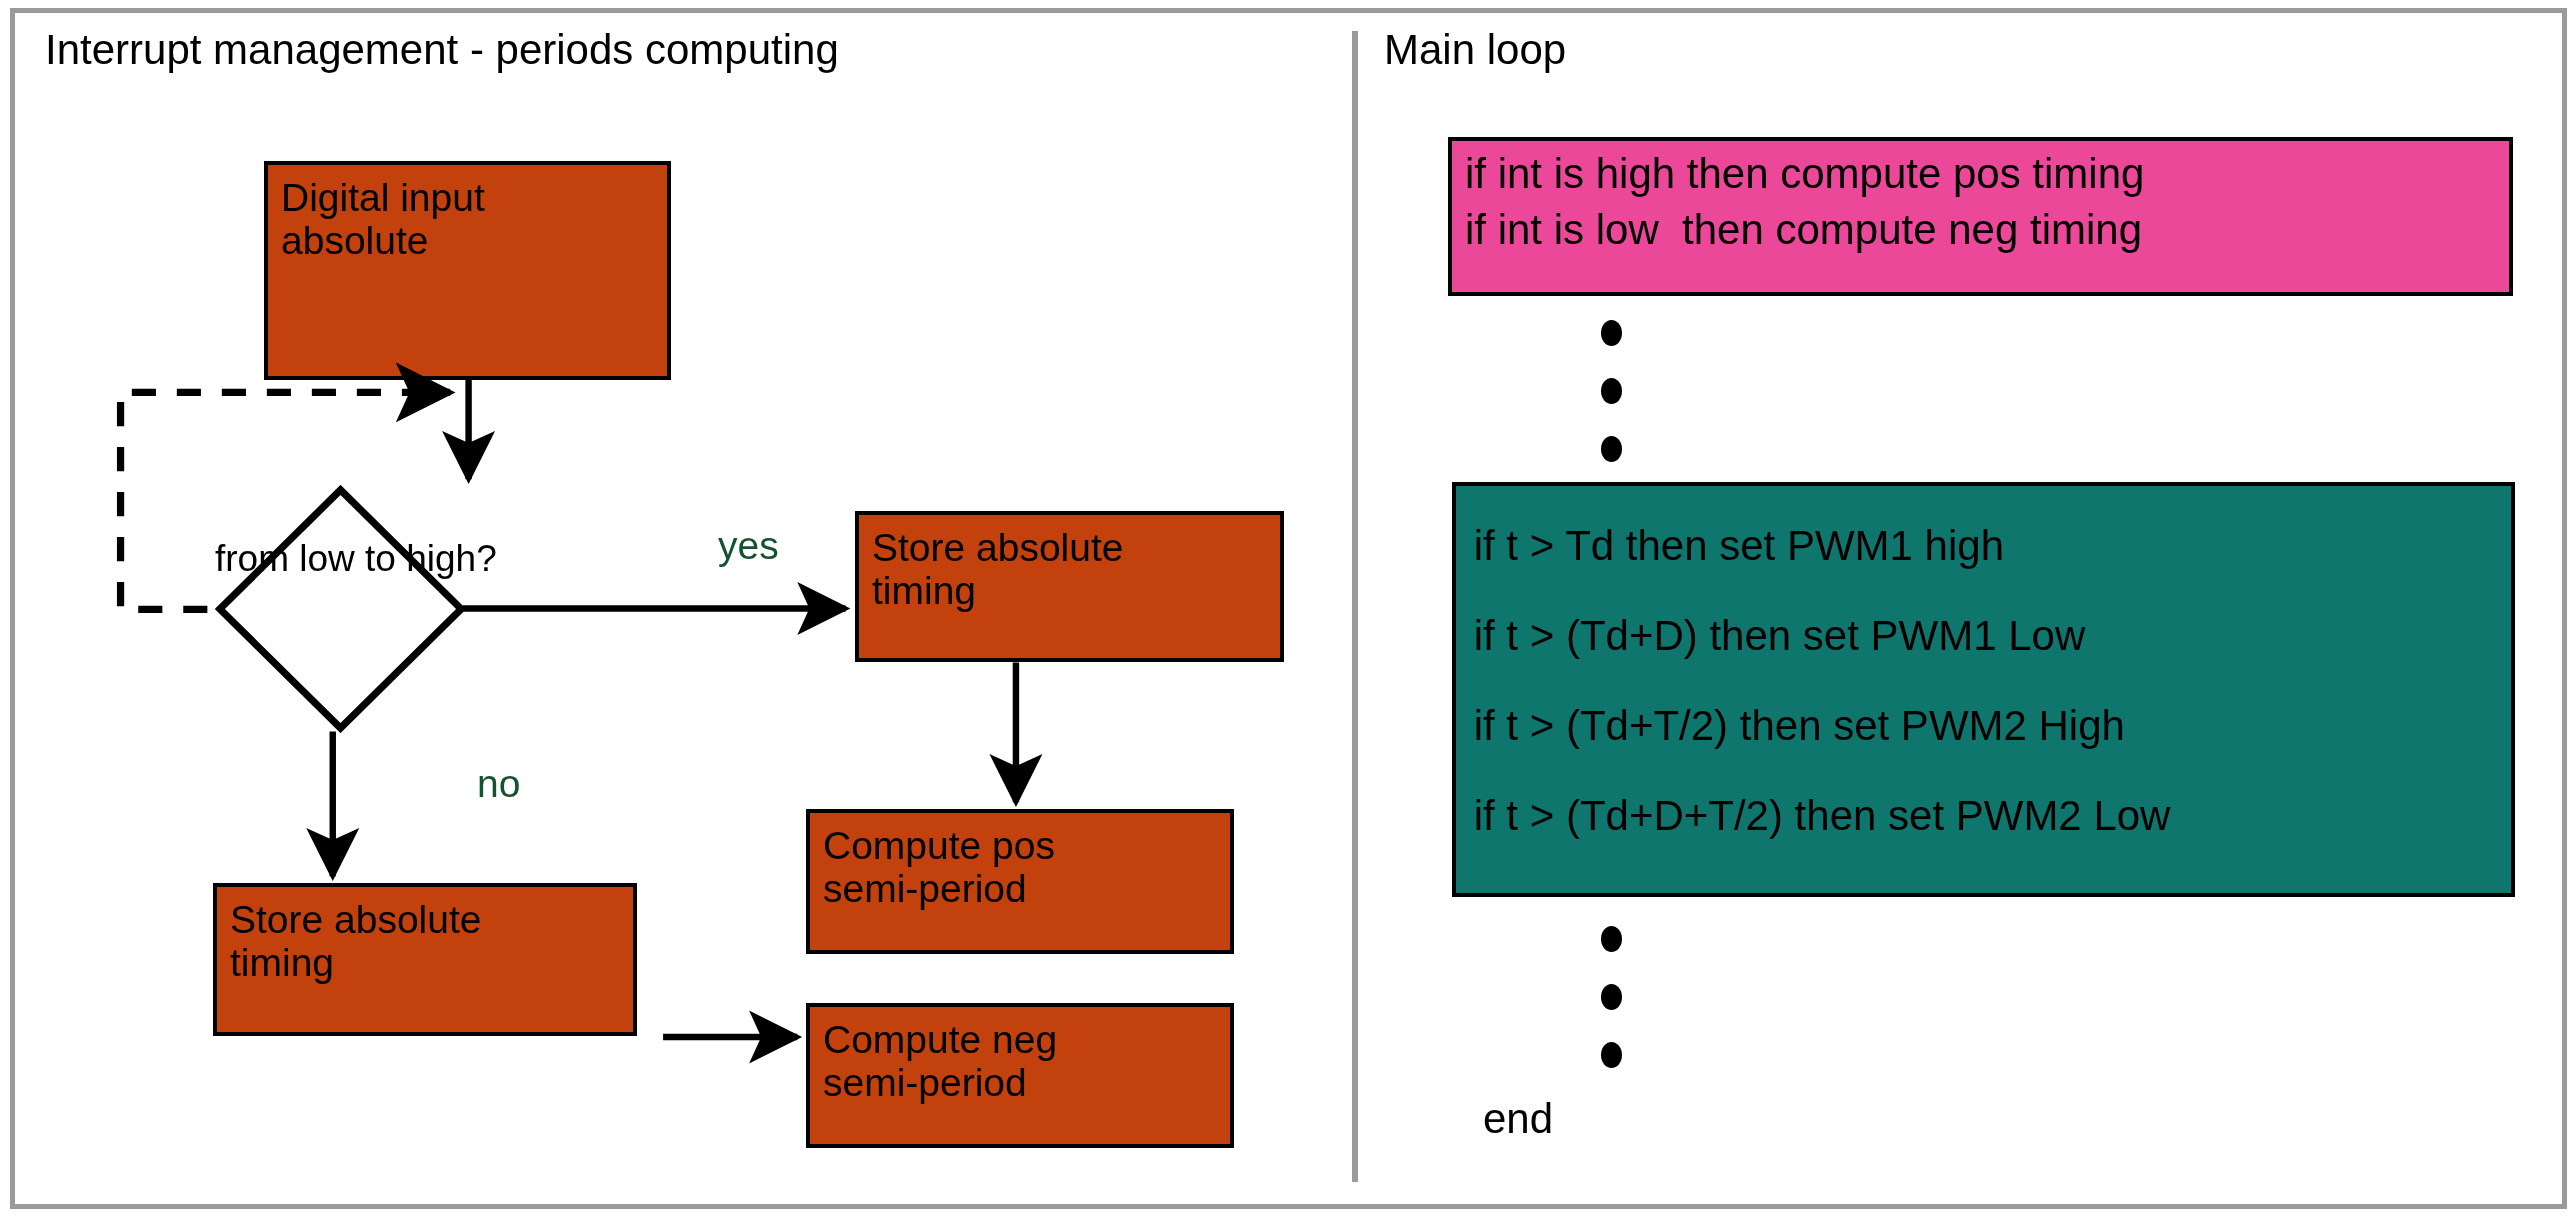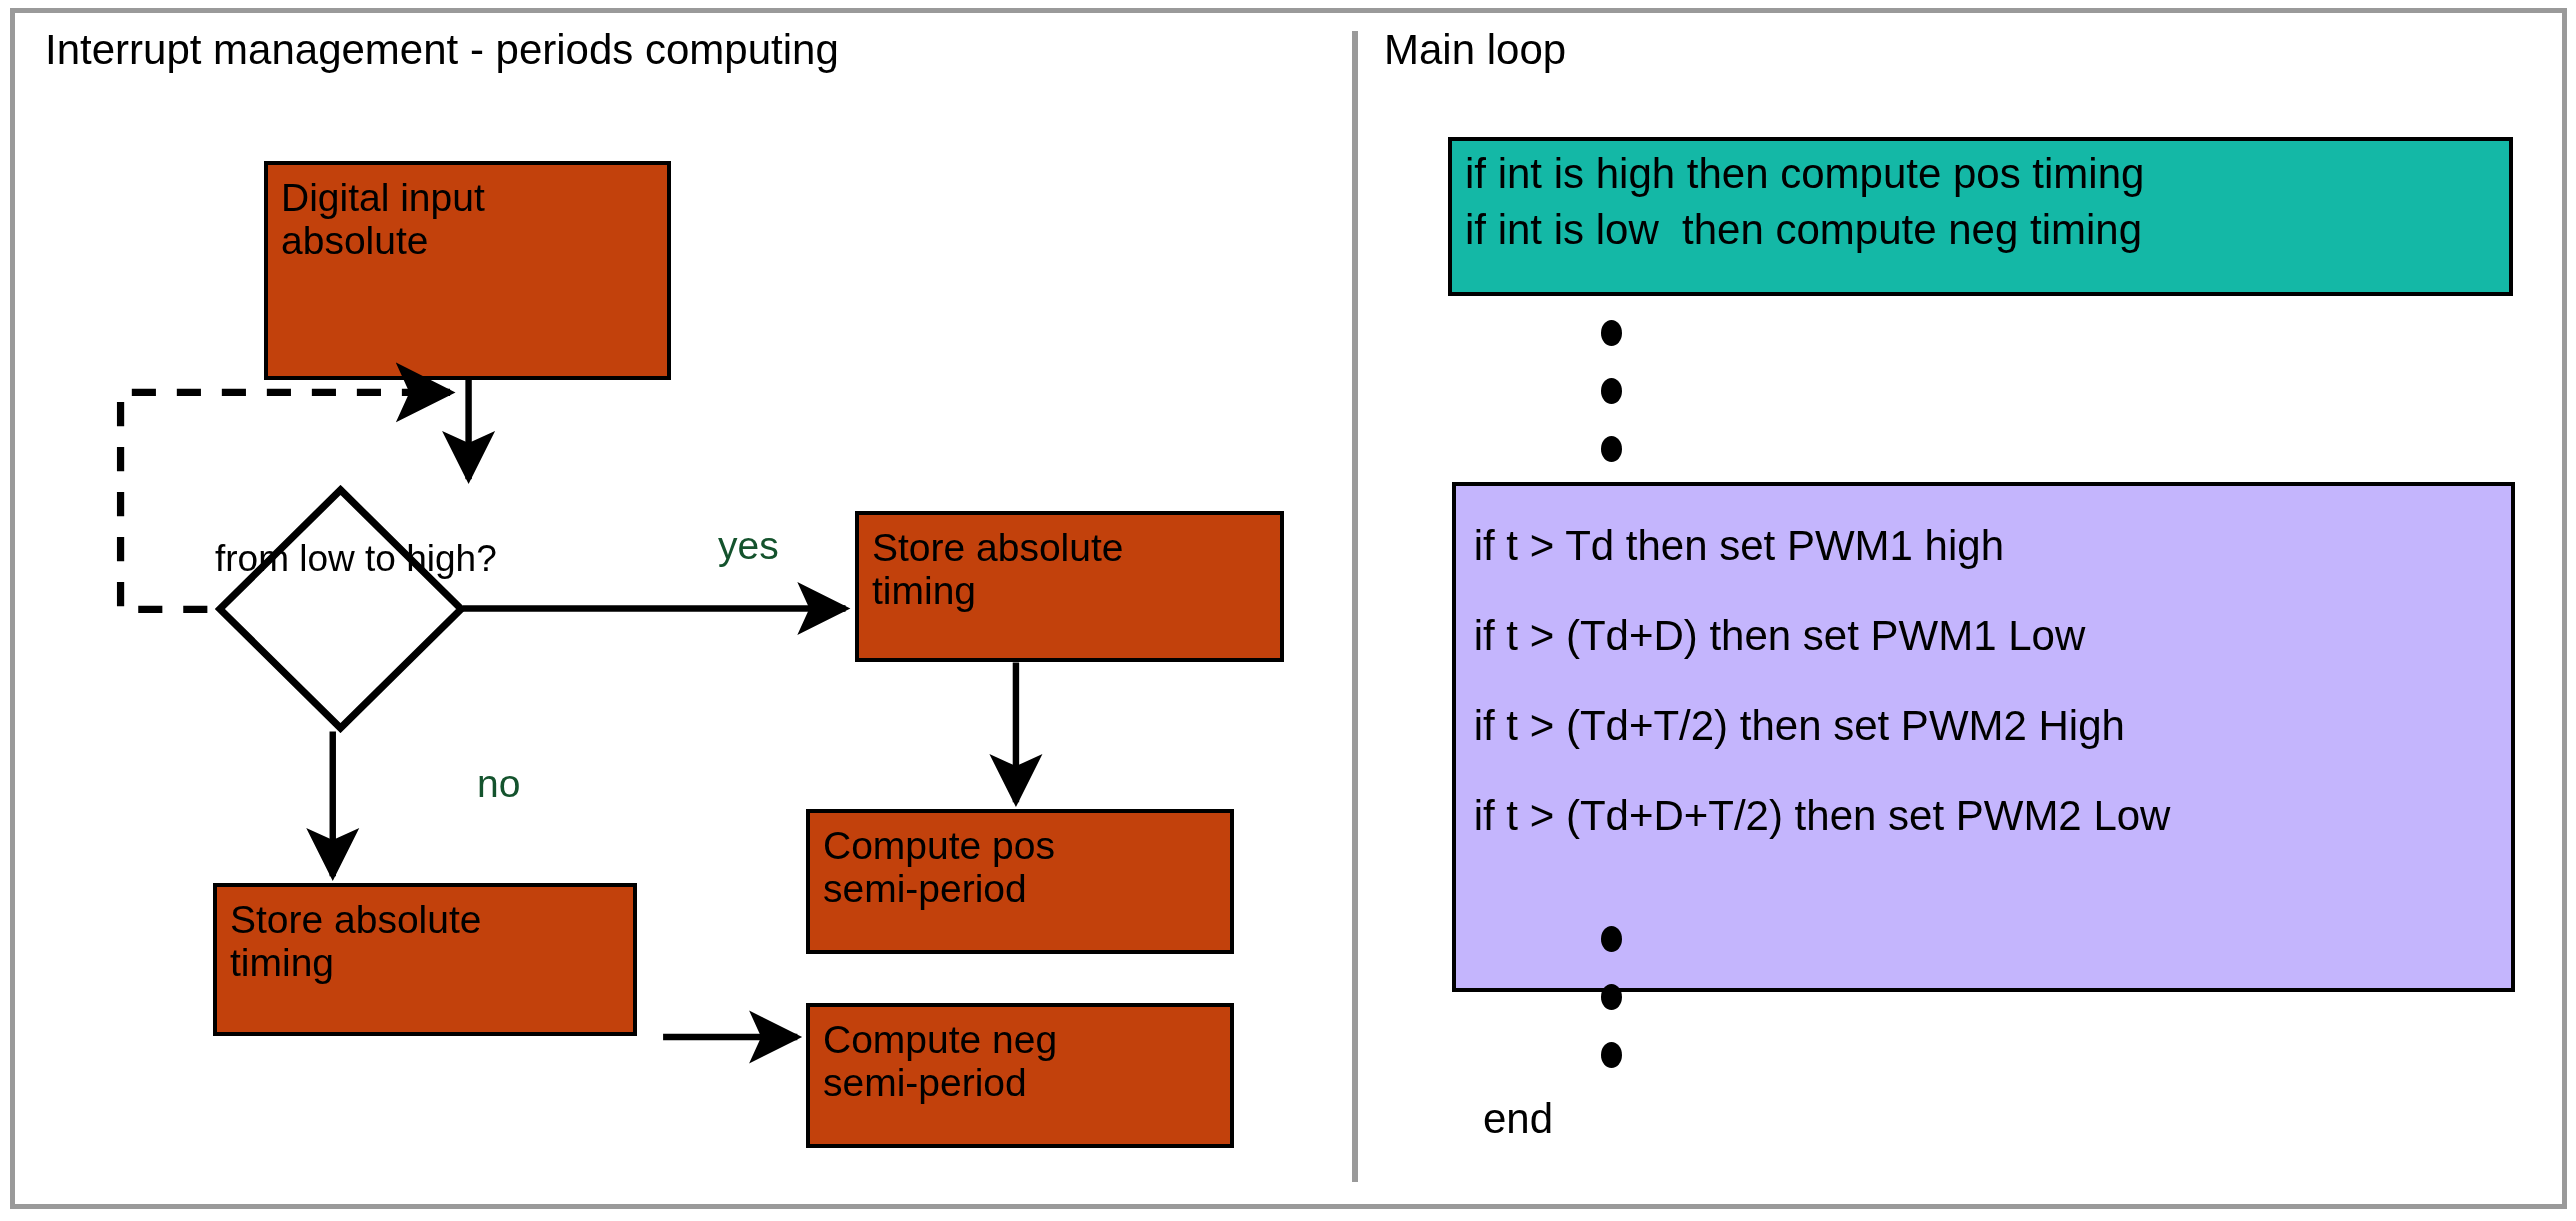--- a/index.html
+++ b/index.html
@@ -103,37 +103,37 @@
   #label-yes{ left:718px; top:526px; }
   #label-no { left:477px; top:764px;text-align:center; }
 
   
   #box-main-if{
     position:absolute;
     left:1448px; top:137px;
     width:1065px; height:159px;
     border:4.8px solid #000000;
     box-sizing:border-box;
-    background:#14b8a6;
+    background:#ec4899;
     padding:4.8px 0 0 13px;
   }
   #box-main-if .ln{
     display:block;
     font-size:42px;
     line-height:56px;
     color:#000000;
     white-space:pre;
   }
   #box-pwm{
     position:absolute;
     left:1452px; top:482px;
-    width:1063px; height:510px;
+    width:1063px; height:415px;
     border:4.8px solid #000000;
     box-sizing:border-box;
-    background:#c4b5fd;
+    background:#0f766e;
     padding:14.5px 0 0 17.7px;
   }
   #box-pwm .ln{
     display:block;
     font-size:42px;
     line-height:90px;
     color:#000000;
     white-space:pre;
   }
 

